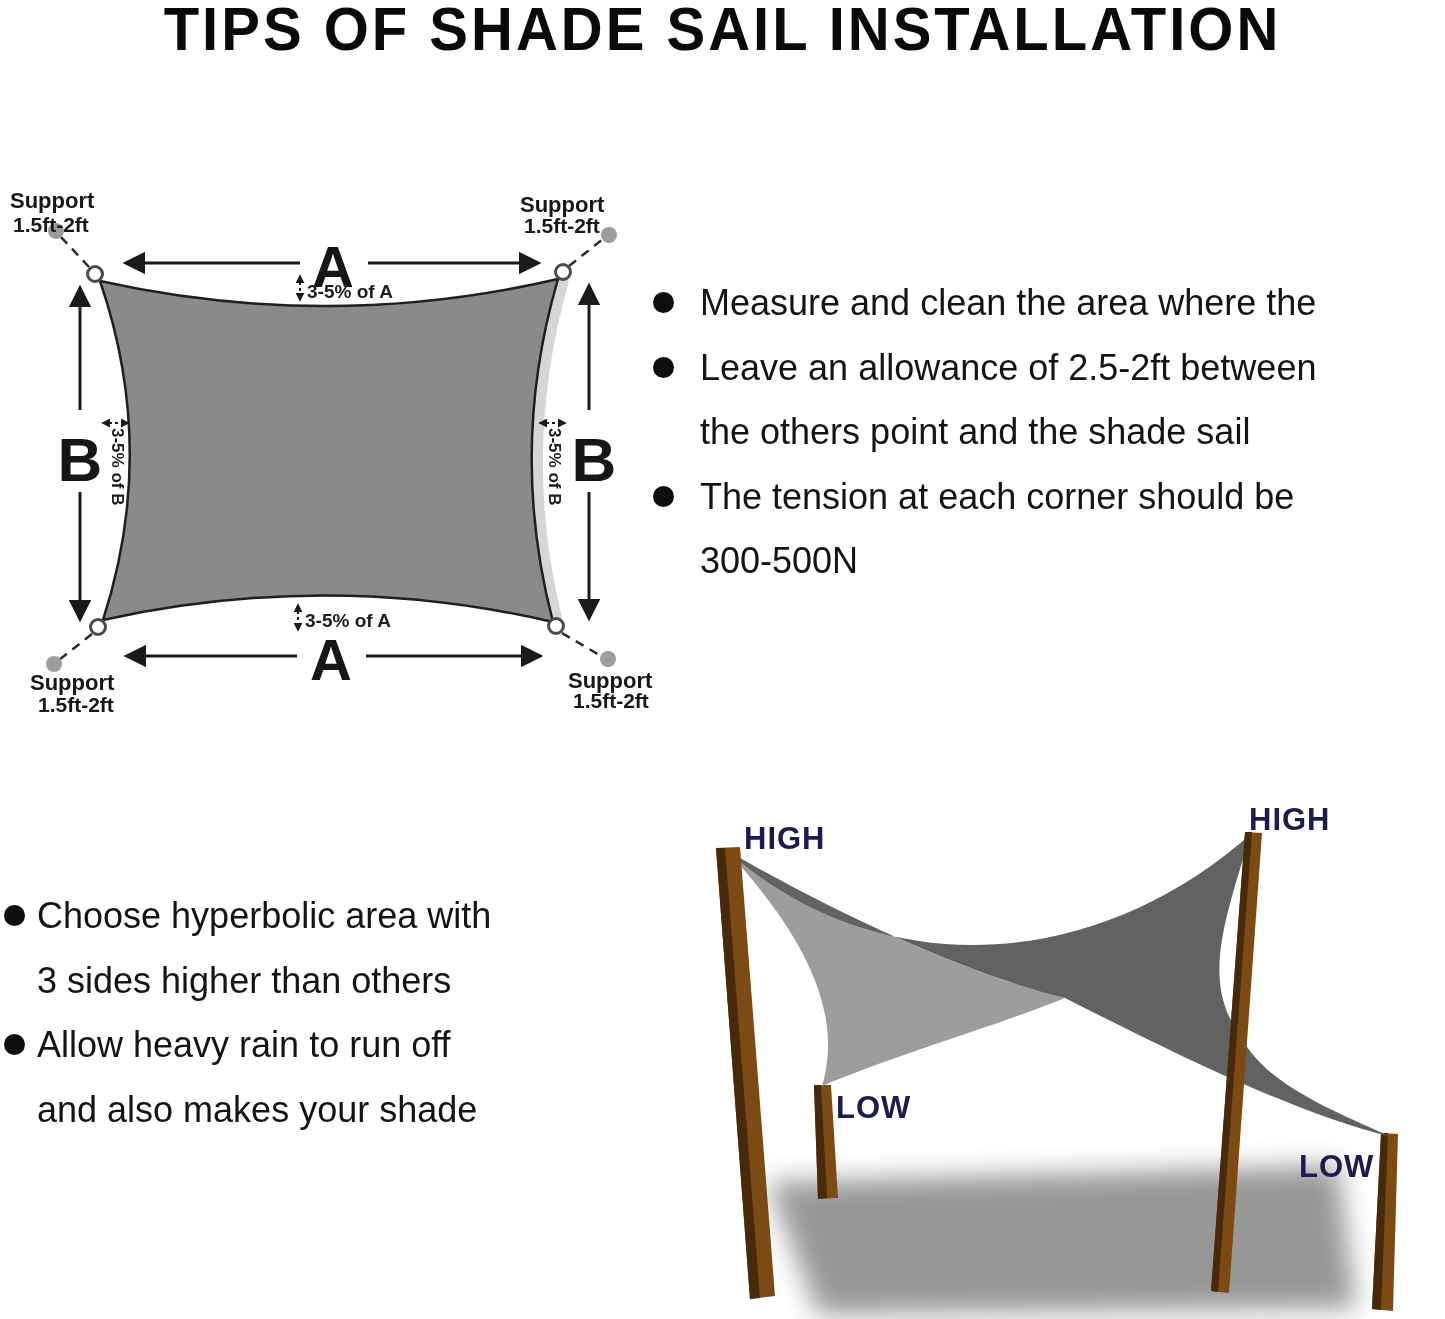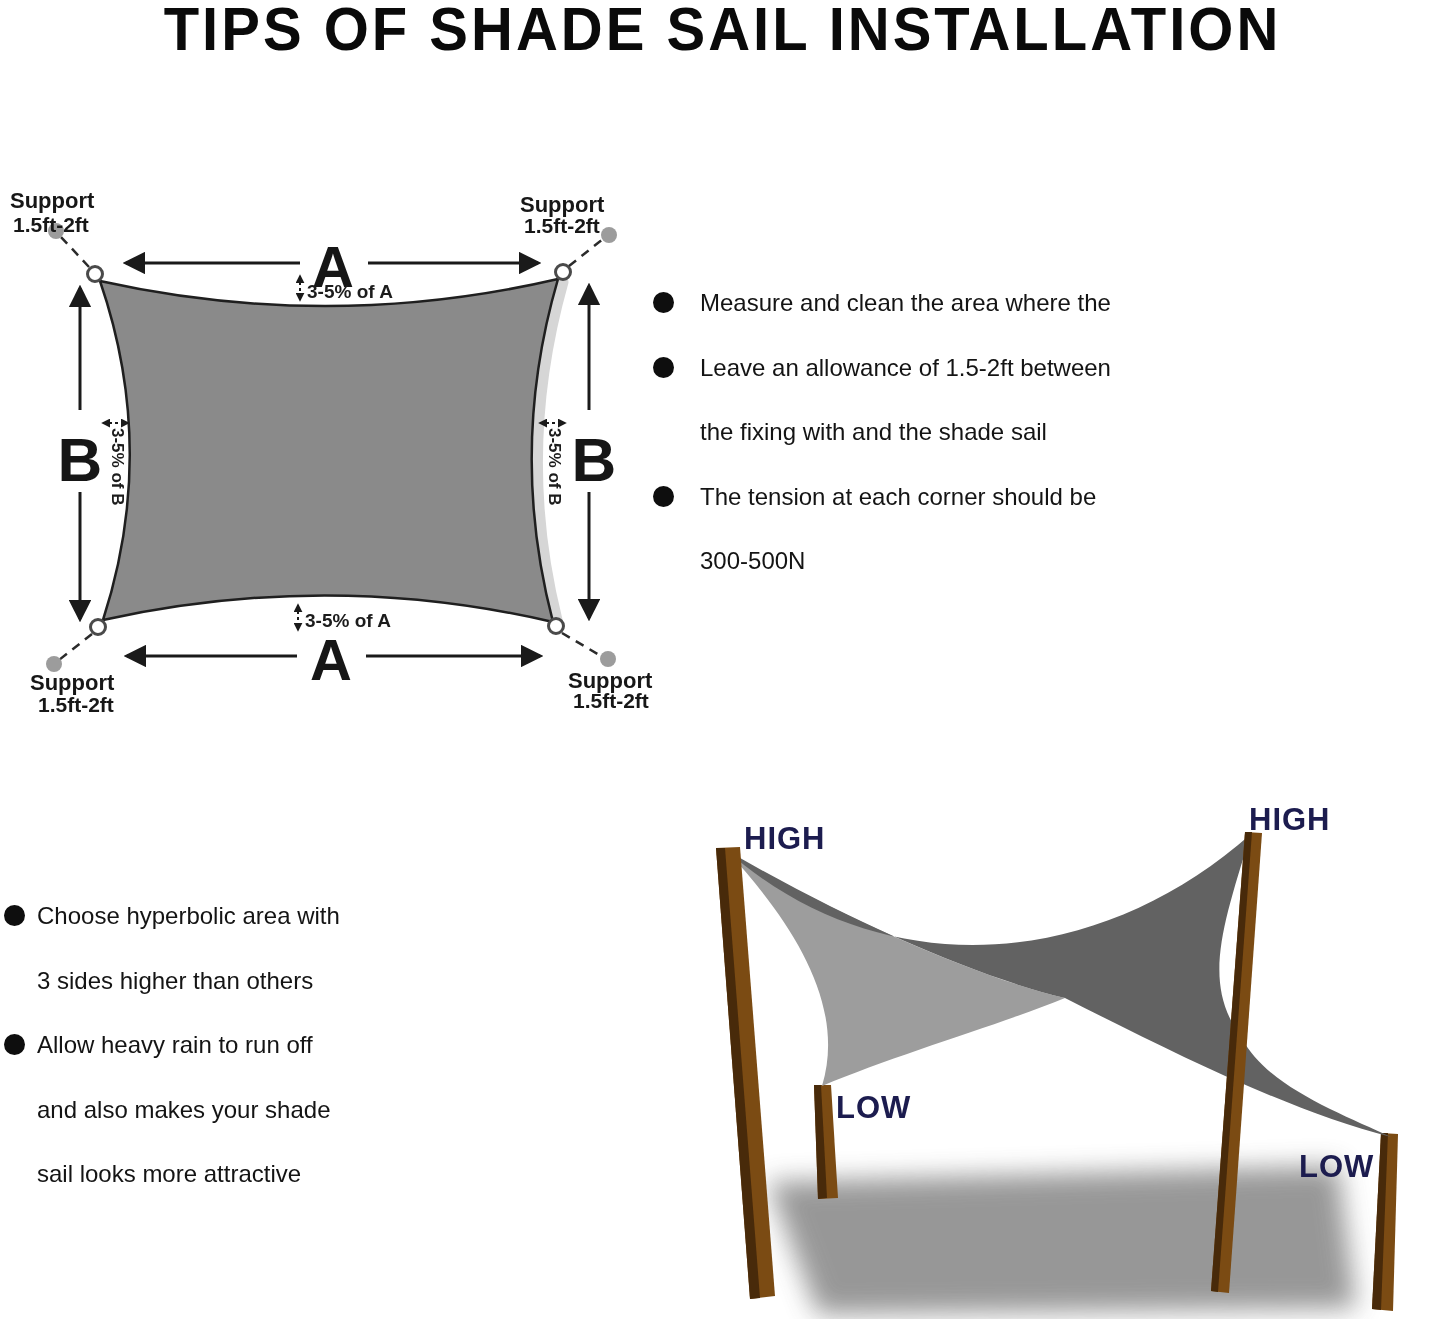--- a/index.html
+++ b/index.html
@@ -8,21 +8,21 @@
     font-family:"Liberation Sans","DejaVu Sans",sans-serif;color:#111;
   }
   .page-title{
     position:absolute;top:-6px;left:0;width:1445px;text-align:center;
     font-size:58px;font-weight:900;letter-spacing:3px;color:#0a0a0a;
     transform:scaleY(1.04);transform-origin:top center;white-space:nowrap;
   }
   .tips{position:absolute;}
   .tips .tip{position:relative;}
   .tips .tip .dot{position:absolute;border-radius:50%;background:#0e0e0e;width:21px;height:21px;}
-  .tips .tl{font-size:24px;line-height:64.5px;white-space:nowrap;color:#141414;}
+  .tips .tl{font-size:36px;line-height:64.5px;white-space:nowrap;color:#141414;}
   #tips-right{left:645px;top:271px;width:800px;}
   #tips-right .tip{padding-left:55px;}
   #tips-right .tip .dot{left:8px;top:21px;}
   #tips-left{left:2px;top:884px;width:645px;}
   #tips-left .tip{padding-left:35px;}
   #tips-left .tip .dot{left:2px;top:21px;}
   svg{position:absolute;overflow:visible;}
   #sail-diagram{left:0;top:140px;}
   #hypar-illustration{left:650px;top:780px;}
   svg text{font-family:"Liberation Sans","DejaVu Sans",sans-serif;}
@@ -119,41 +119,40 @@
   </g>
 </svg>
 
 <div class="tips" id="tips-right">
   <div class="tip">
     <span class="dot"></span>
     <div class="tl">Measure and clean the area where the</div>
   </div>
   <div class="tip">
     <span class="dot"></span>
-    <div class="tl">Leave an allowance of 1.5-2ft between</div>
-    <div class="tl">the fixing with and the shade sail</div>
+    <div class="tl">Leave an allowance of 2.5-2ft between</div>
+    <div class="tl">the others point and the shade sail</div>
   </div>
   <div class="tip">
     <span class="dot"></span>
     <div class="tl">The tension at each corner should be</div>
     <div class="tl">300-500N</div>
   </div>
 </div>
 
 <div class="tips" id="tips-left">
   <div class="tip">
     <span class="dot"></span>
     <div class="tl">Choose hyperbolic area with</div>
     <div class="tl">3 sides higher than others</div>
   </div>
   <div class="tip">
     <span class="dot"></span>
     <div class="tl">Allow heavy rain to run off</div>
     <div class="tl">and also makes your shade</div>
-    <div class="tl">sail looks more attractive</div>
   </div>
 </div>
 
 <svg id="hypar-illustration" width="795" height="539" viewBox="0 0 795 539">
   <defs>
     <filter id="softblur" x="-30%" y="-60%" width="160%" height="220%">
       <feGaussianBlur stdDeviation="13"></feGaussianBlur>
     </filter>
   </defs>
 

